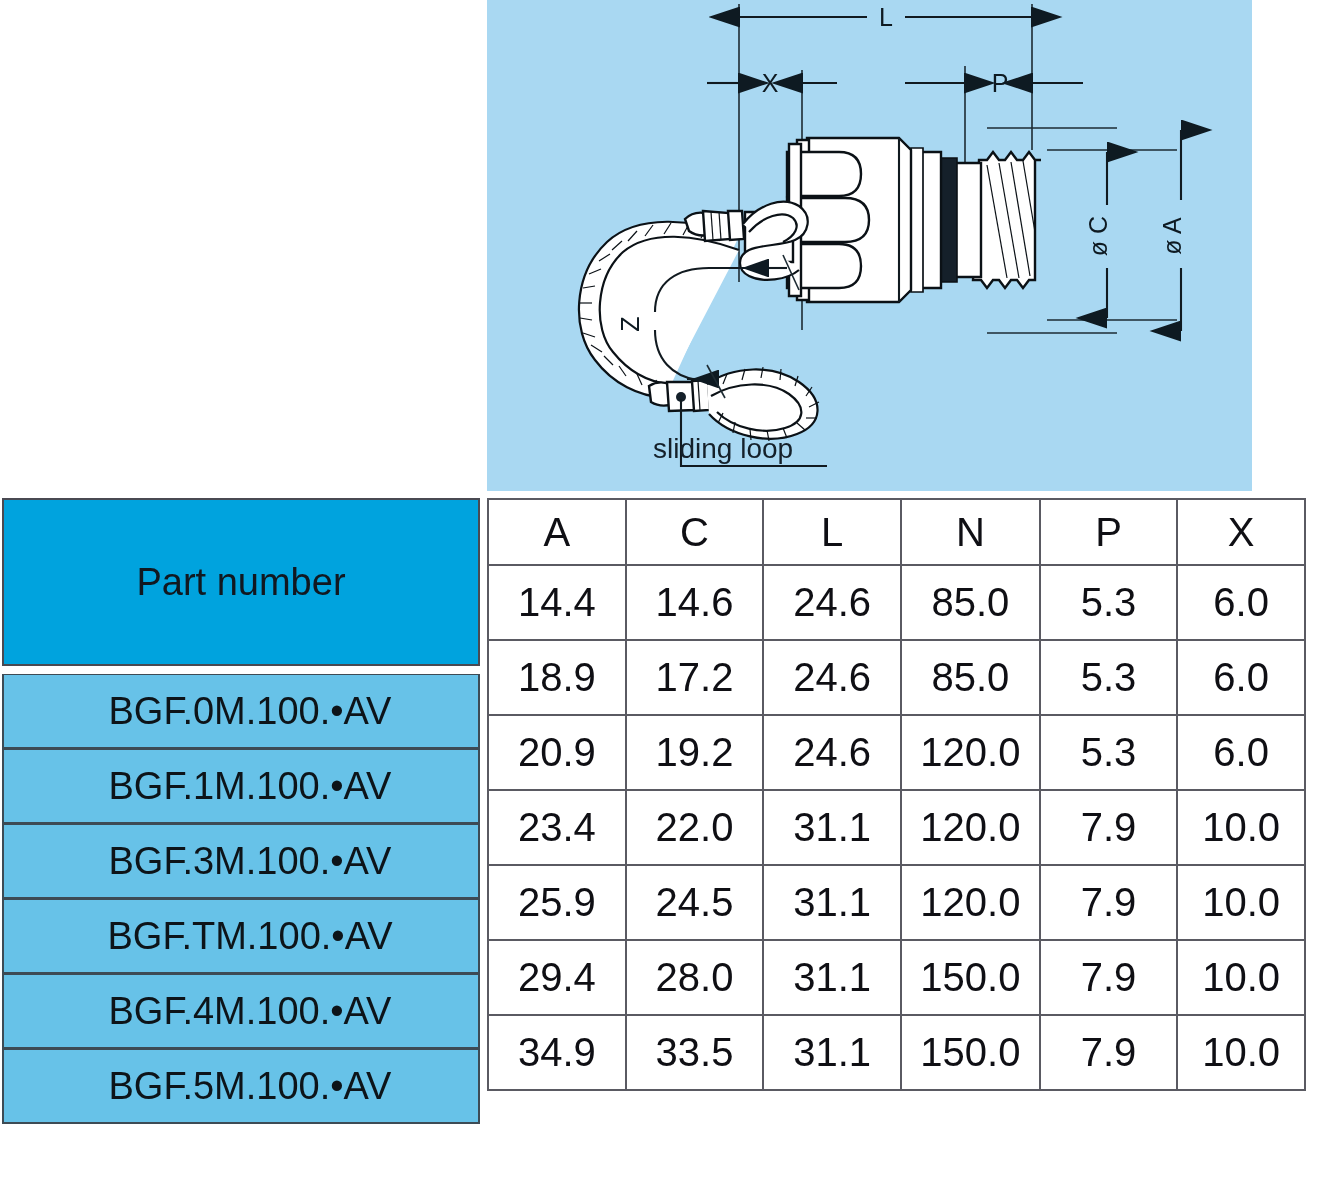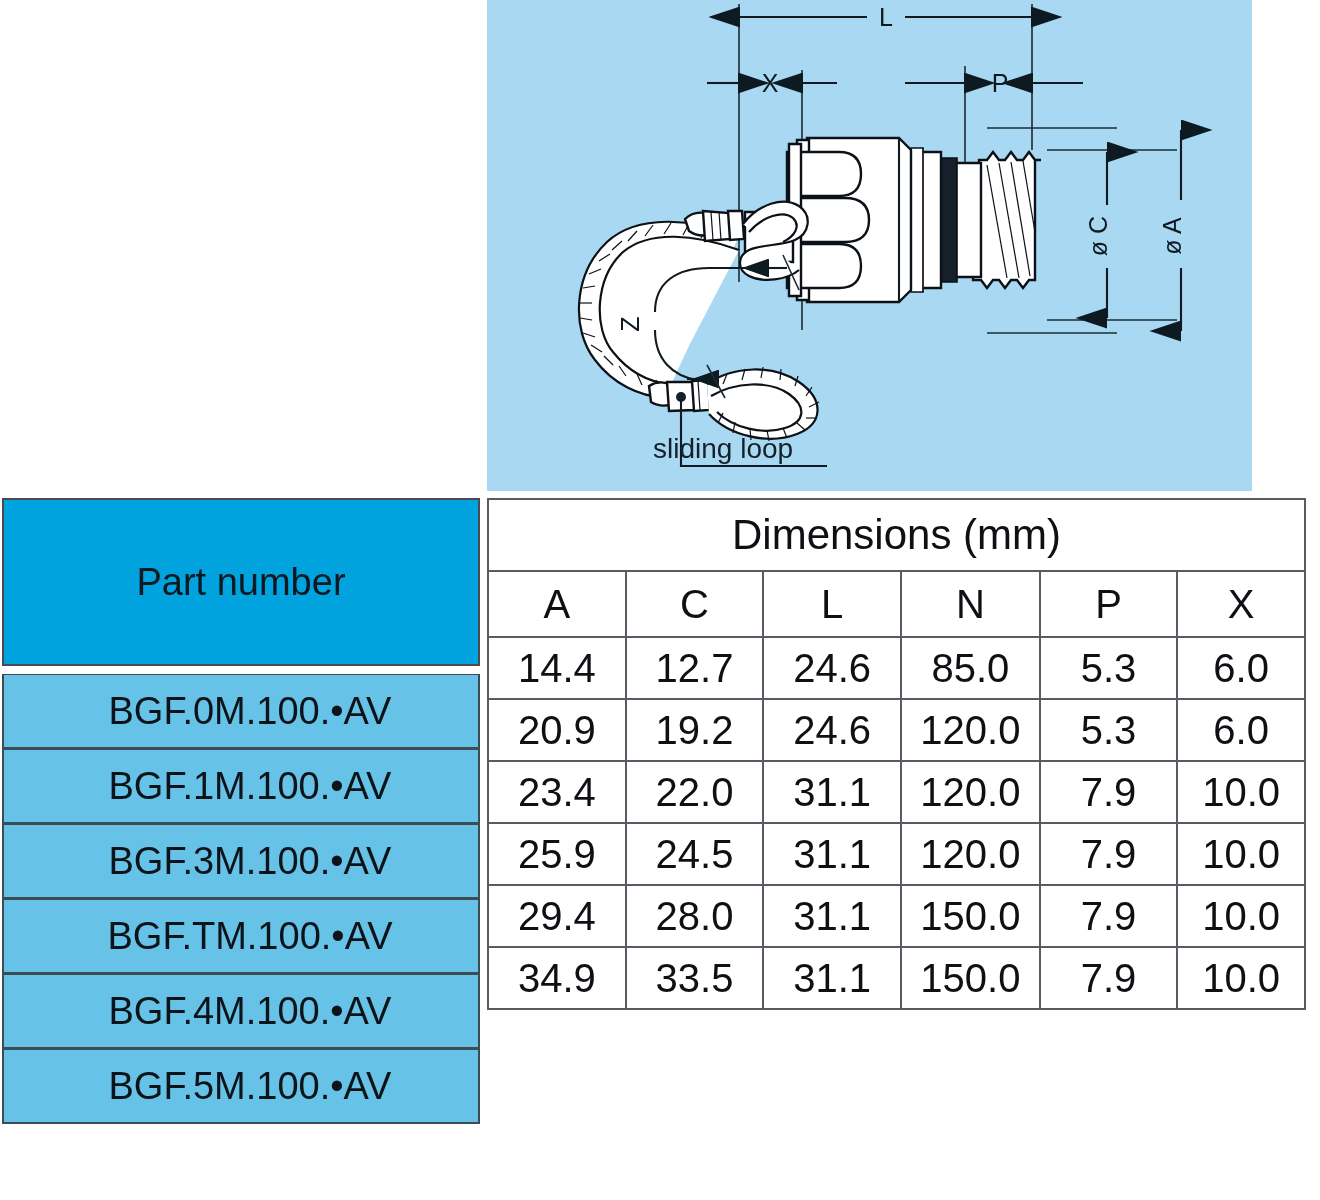--- a/index.html
+++ b/index.html
@@ -79,21 +79,21 @@
   }
   .dim-title {
     height: 72px;
     font-size: 42px;
   }
   .dim-sub {
     height: 66px;
     font-size: 40px;
   }
   .dim-val {
-    height: 62px;
+    height: 75px;
     font-size: 40px;
     text-align: right;
     padding-right: 16px;
   }
 
   
   .dimlabel { font-family: "Liberation Sans", sans-serif; font-size: 25px; fill: #0e1a22; }
   .callout { font-family: "Liberation Sans", sans-serif; font-size: 28px; fill: #14202a; }
   .thin { stroke: #1d2b33; stroke-width: 1.6; fill: none; }
   .med  { stroke: #111a20; stroke-width: 2.1; fill: none; }
@@ -343,34 +343,39 @@
     <colgroup>
       <col style="width:138px">
         <col style="width:138px">
         <col style="width:138px">
       <col style="width:139px">
         <col style="width:138px">
         <col style="width:128px">
     </colgroup>
     <tbody>
       <tr>
-        <td class="dim-title" colspan="6">Dimensions (mm)</td>
-      </tr>
-      <tr>
         <td class="dim-sub">A</td>
         <td class="dim-sub">C</td>
         <td class="dim-sub">L</td>
         <td class="dim-sub">N</td>
         <td class="dim-sub">P</td>
         <td class="dim-sub">X</td>
       </tr>
 
       <tr>
         <td class="dim-val">14.4</td>
-        <td class="dim-val">12.7</td>
+        <td class="dim-val">14.6</td>
+        <td class="dim-val">24.6</td>
+        <td class="dim-val">85.0</td>
+        <td class="dim-val">5.3</td>
+        <td class="dim-val">6.0</td>
+      </tr>
+      <tr>
+        <td class="dim-val">18.9</td>
+        <td class="dim-val">17.2</td>
         <td class="dim-val">24.6</td>
         <td class="dim-val">85.0</td>
         <td class="dim-val">5.3</td>
         <td class="dim-val">6.0</td>
       </tr>
       <tr>
         <td class="dim-val">20.9</td>
         <td class="dim-val">19.2</td>
         <td class="dim-val">24.6</td>
         <td class="dim-val">120.0</td>

